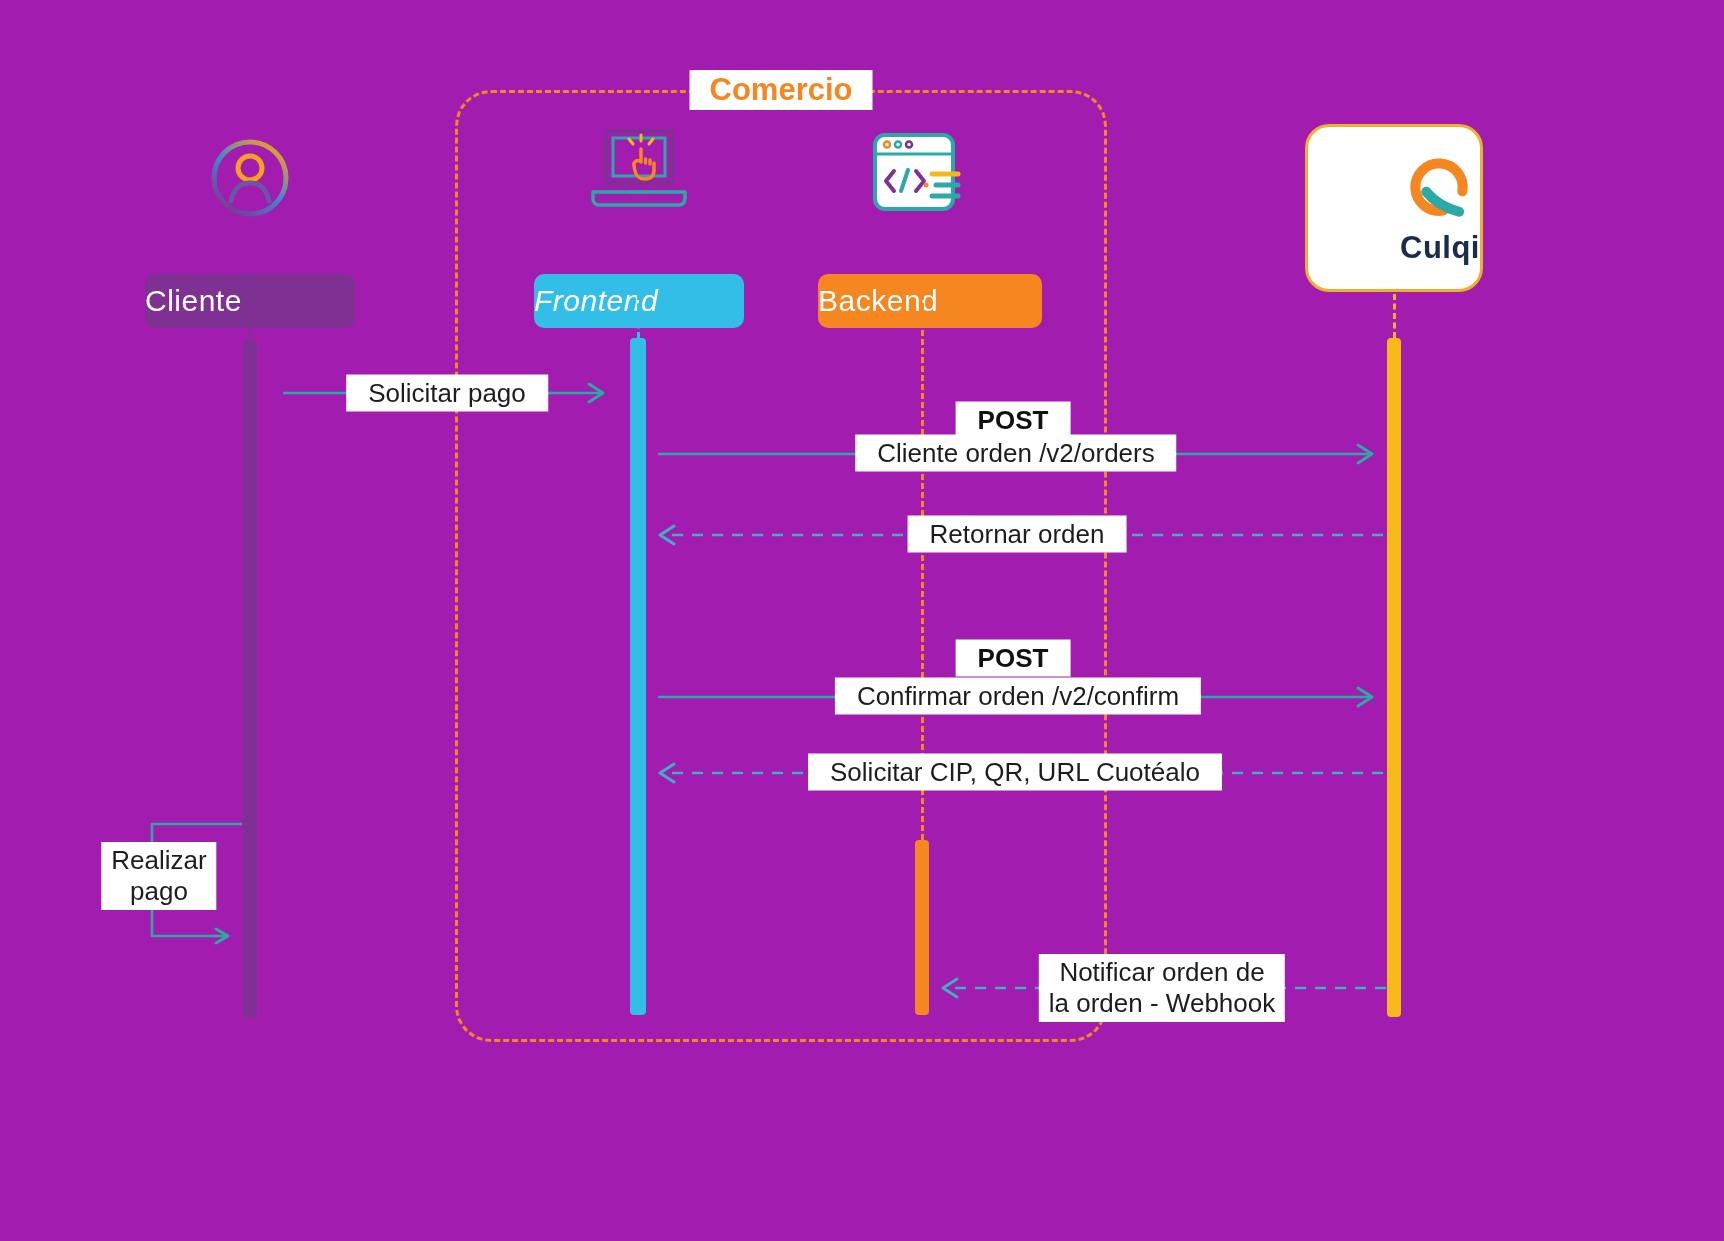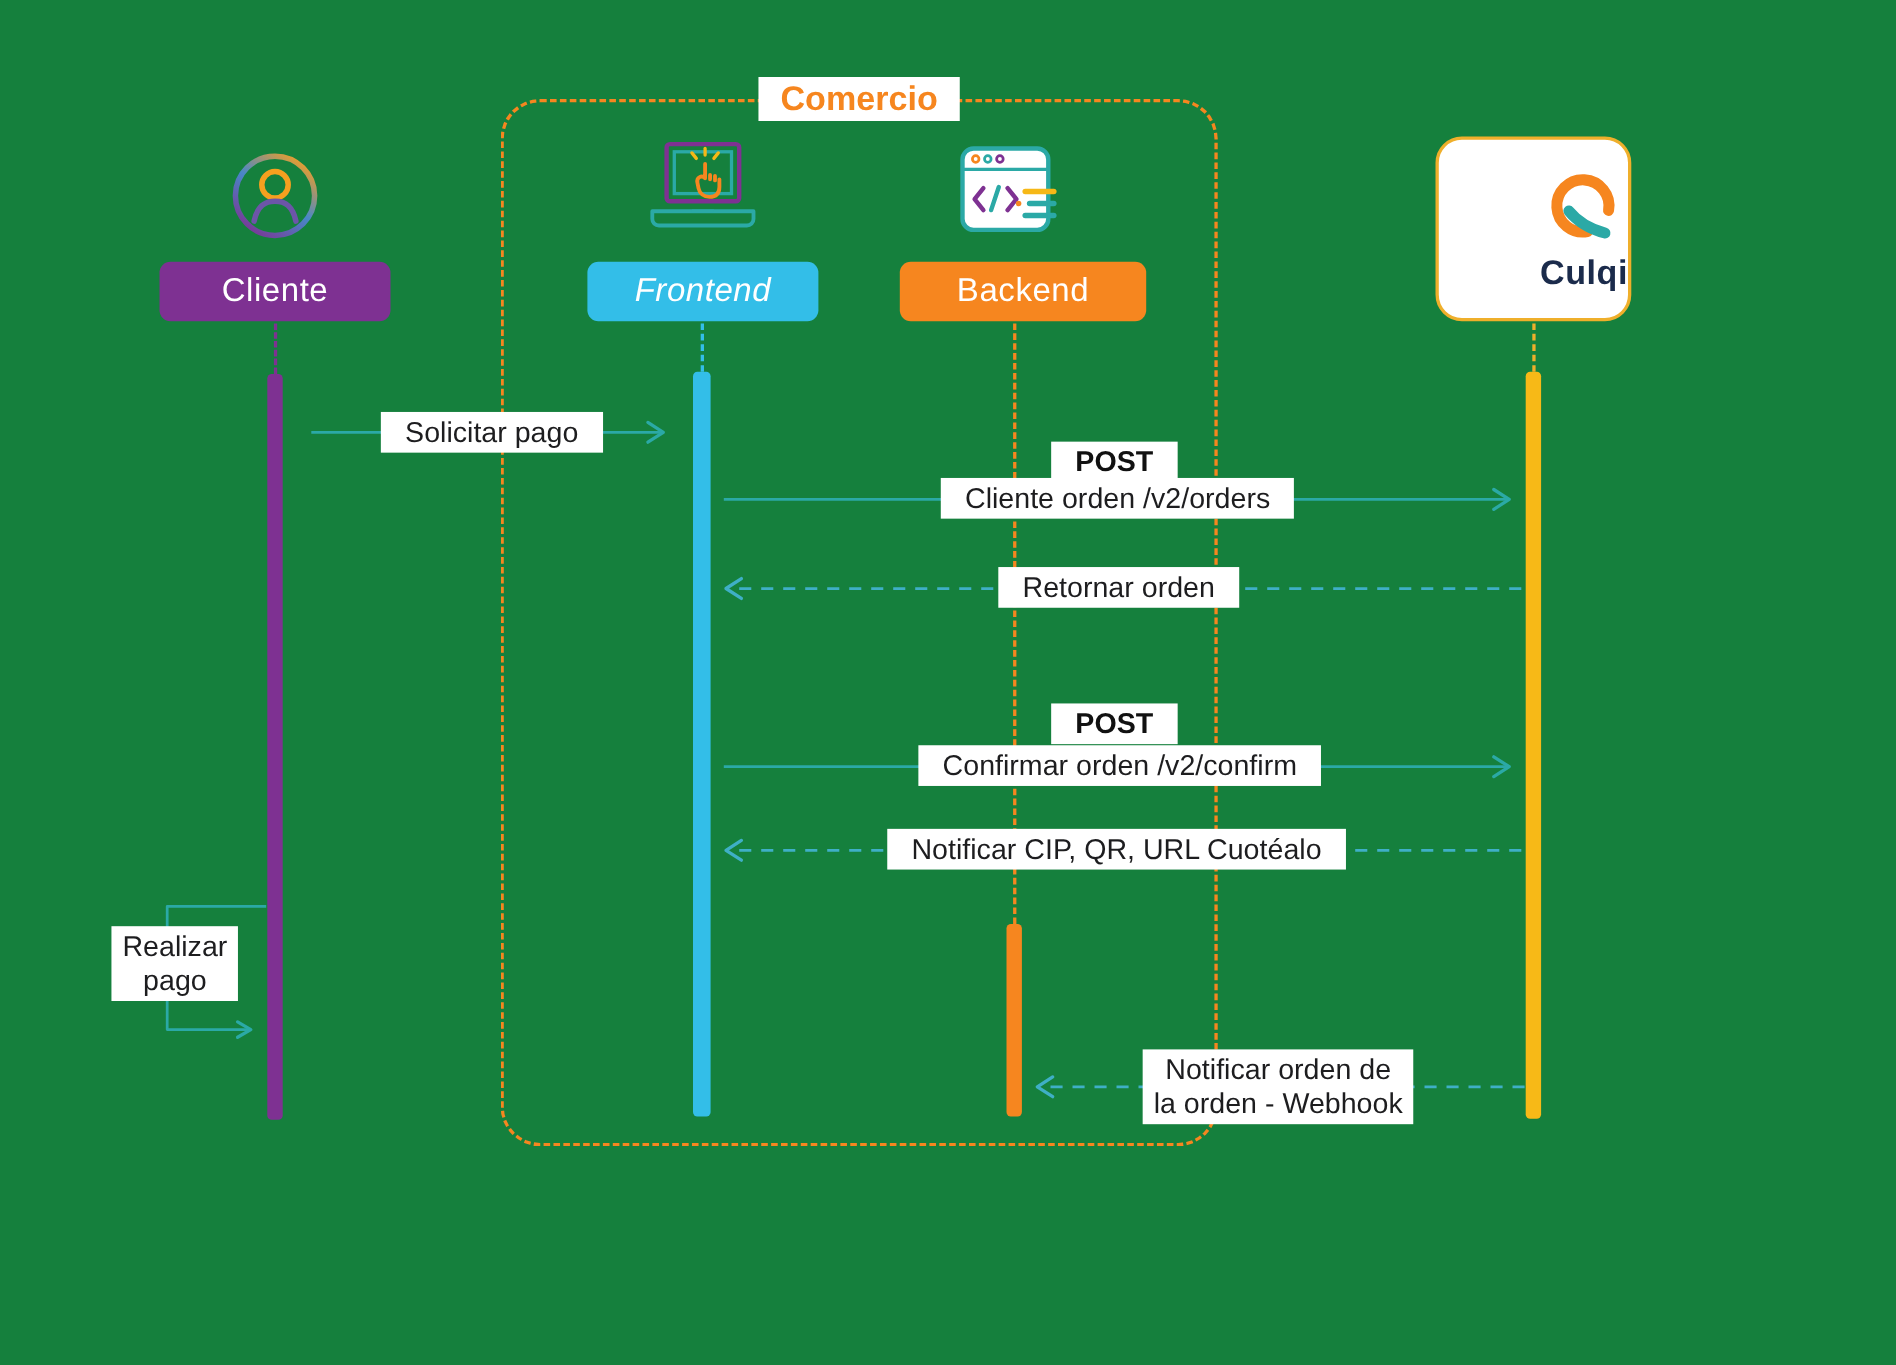--- a/index.html
+++ b/index.html
@@ -1,35 +1,35 @@
 <!DOCTYPE html>
 <html><head>
 <meta charset="utf-8">
 <style>
   * { margin:0; padding:0; box-sizing:border-box; }
   body { background:#ffffff; font-family:"Liberation Sans", sans-serif; }
-  .canvas { position:relative; width:1724px; height:1241px; background:#15803d; overflow:hidden; }
+  .canvas { position:relative; width:1724px; height:1241px; background:#a21caf; overflow:hidden; }
 
   .abs { position:absolute; }
 
   
   .comercio-box { left:455px; top:90px; width:652px; height:952px;
     border:3px dashed #F6861F; border-radius:36px; }
   .comercio-label { left:781px; top:90px; transform:translate(-50%,-50%);
     background:#ffffff; padding:2px 20px; color:#F6861F; font-weight:700; font-size:31px; white-space:nowrap; }
 
   
   .icon-cliente { left:210px; top:138px; width:80px; height:80px; }
   .icon-frontend { left:589px; top:128px; width:100px; height:92px; }
   .icon-backend { left:872px; top:130px; width:100px; height:85px; }
   .icon-wrap svg { width:100%; height:100%; display:block; }
 
   
-  .actor-label { height:54px; border-radius:10px; display:flex; align-items:center; justify-content:center;
-    color:#ffffff; font-size:30px; letter-spacing:0.5px; }
+  .actor-label { height:54px; border-radius:10px; display:flex; align-items:center; 
+    color:#ffffff; font-size:30px; letter-spacing:0.5px;margin-top:36px; }
   .label-cliente  { left:145px; top:238px; width:210px; background:#7E3192; }
   .label-frontend { left:534px; top:238px; width:210px; background:#33BEE8;font-style:italic; }
   .label-backend  { left:818px; top:238px; width:224px; background:#F6861F; }
 
   
   .culqi-card { left:1305px; top:124px; width:178px; height:168px; background:#ffffff;
     border:3.5px solid #EFAF2B; border-radius:24px; display:flex; flex-direction:column;
     align-items:flex-end; justify-content:center; gap:2px; }
   .culqi-card svg { width:82px; height:78px; display:block; }
   .culqi-text { color:#1B2B4B; font-weight:700; font-size:31px; letter-spacing:0.5px; }
@@ -168,21 +168,21 @@
     <line x1="0" y1="13" x2="712" y2="13" stroke="#2BA9A6" stroke-width="2.5"></line>
     <polyline points="700,4 714,13 700,22" fill="none" stroke="#2BA9A6" stroke-width="3" stroke-linejoin="round" stroke-linecap="round"></polyline>
   </svg>
   <div class="msg-text msg-post" style="left:1013px; top:658px;">POST</div>
   <div class="msg-text" style="left:1018px; top:696px;">Confirmar orden /v2/confirm</div>
 
   <svg class="arrow-svg" style="left:658px; top:760px;" width="727" height="26">
     <line x1="14" y1="13" x2="727" y2="13" stroke="#3FAFC6" stroke-width="2.5" stroke-dasharray="11 9"></line>
     <polyline points="16,4 2,13 16,22" fill="none" stroke="#3FAFC6" stroke-width="3" stroke-linejoin="round" stroke-linecap="round"></polyline>
   </svg>
-  <div class="msg-text" style="left:1015px; top:772px;">Notificar CIP, QR, URL Cuotéalo</div>
+  <div class="msg-text" style="left:1015px; top:772px;">Solicitar CIP, QR, URL Cuotéalo</div>
 
   <svg class="arrow-svg" style="left:146px; top:820px;" width="104" height="128">
     <polyline points="96,4 6,4 6,116 80,116" fill="none" stroke="#2BA9A6" stroke-width="2.5" stroke-linejoin="round"></polyline>
     <polyline points="70,109 82,116 70,123" fill="none" stroke="#2BA9A6" stroke-width="3" stroke-linejoin="round" stroke-linecap="round"></polyline>
   </svg>
   <div class="msg-text msg-multiline" style="left:159px; top:876px;">
     <div>Realizar</div>
     <div>pago</div>
   </div>
 

